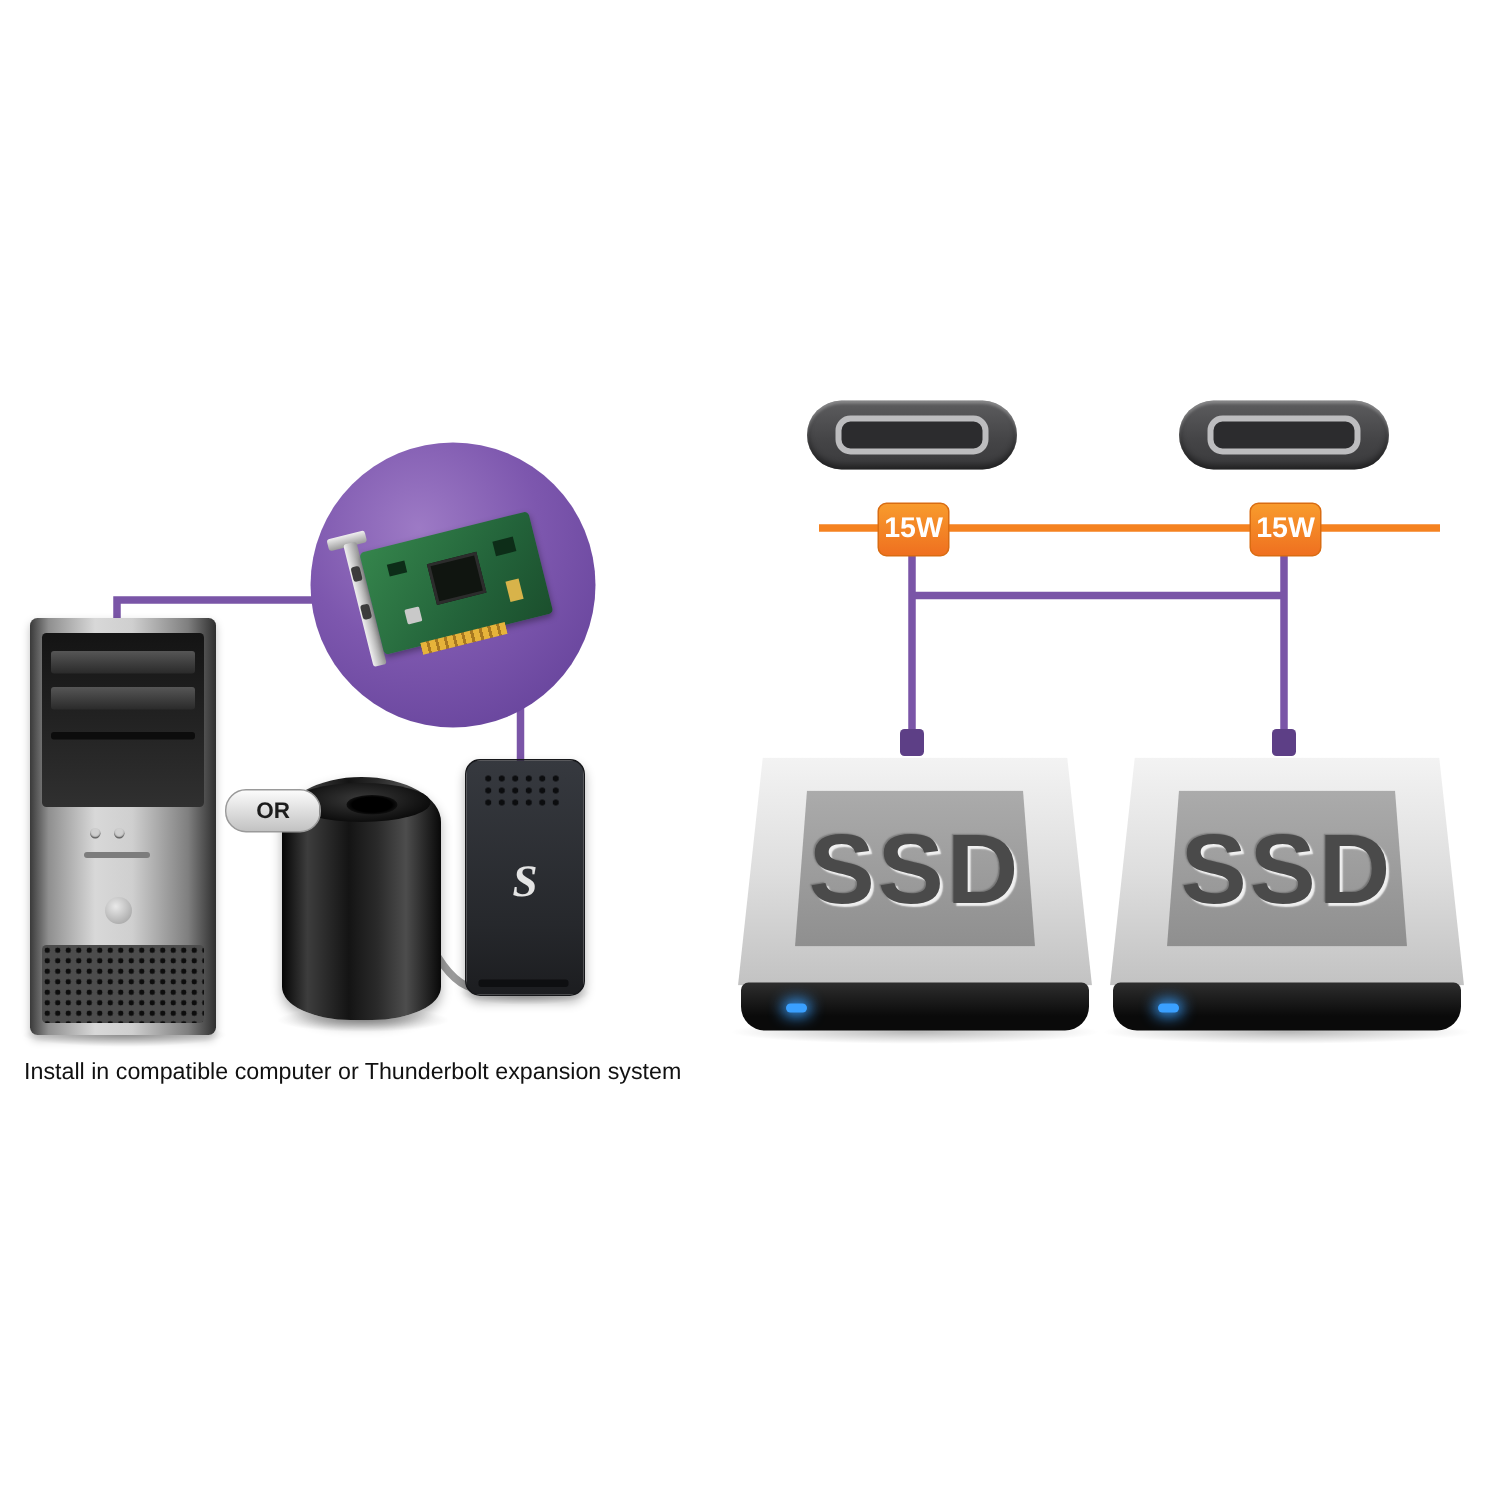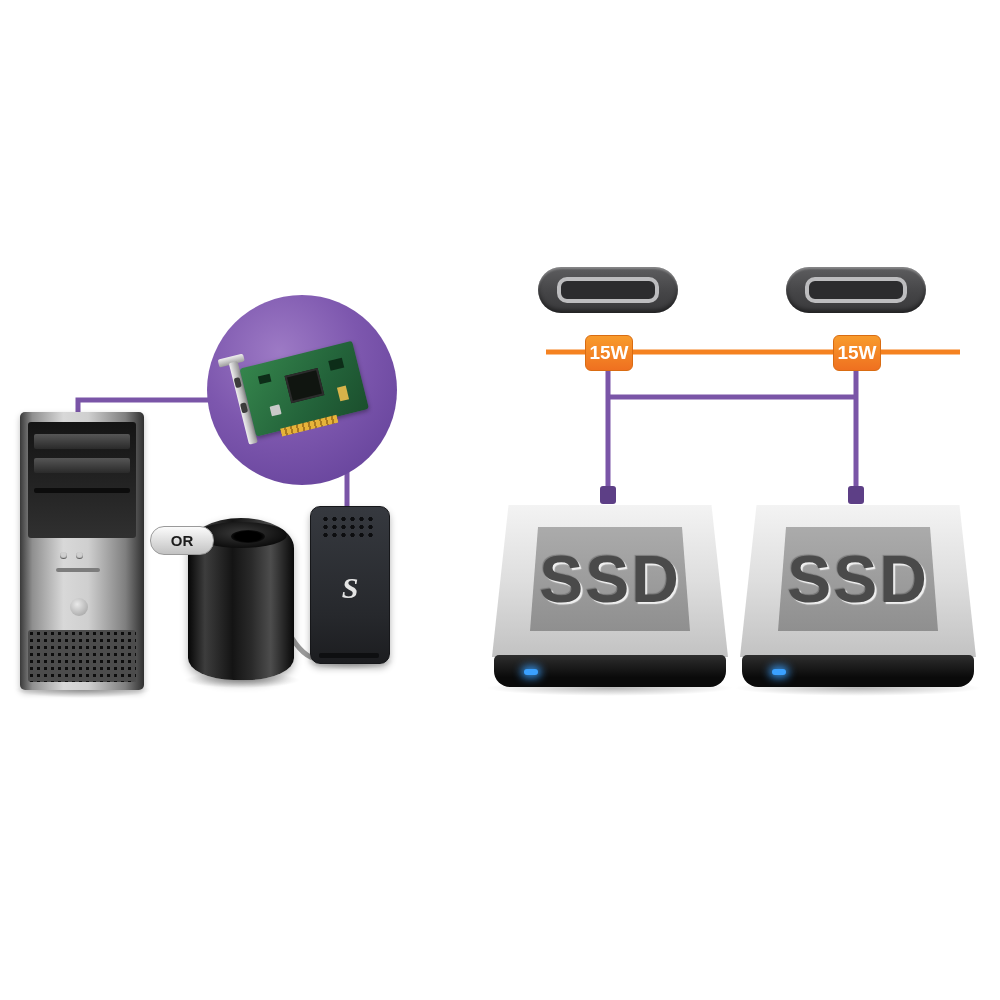--- a/index.html
+++ b/index.html
@@ -235,14 +235,15 @@
 
   <div class="abs ssd ssd-2">
     <div class="abs ssd-body"></div>
     <div class="abs ssd-plate">
       <span class="ssd-text">SSD</span>
     </div>
     <div class="abs ssd-base"></div>
     <div class="abs ssd-led"></div>
   </div>
 
+  <div class="abs caption">Install in compatible computer or Thunderbolt expansion system</div>
 
 </div>
 
 </body></html>

